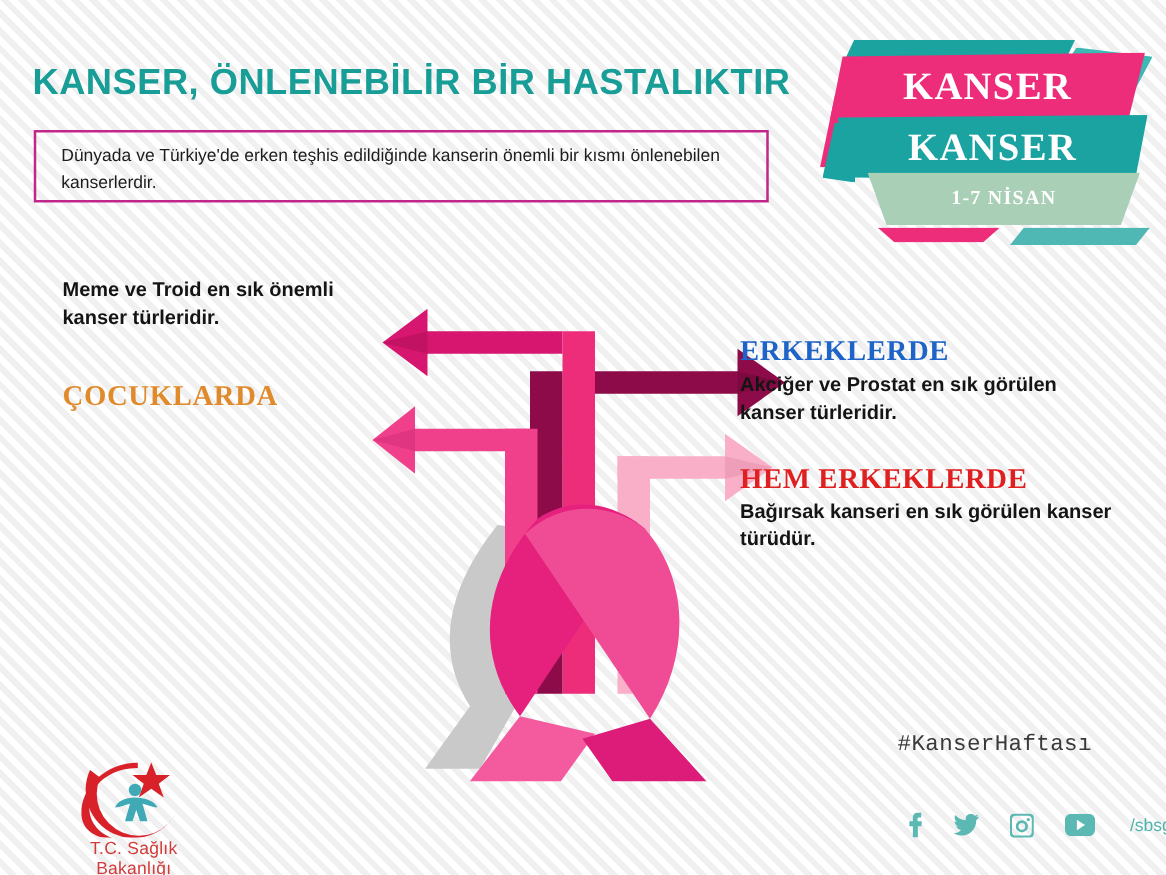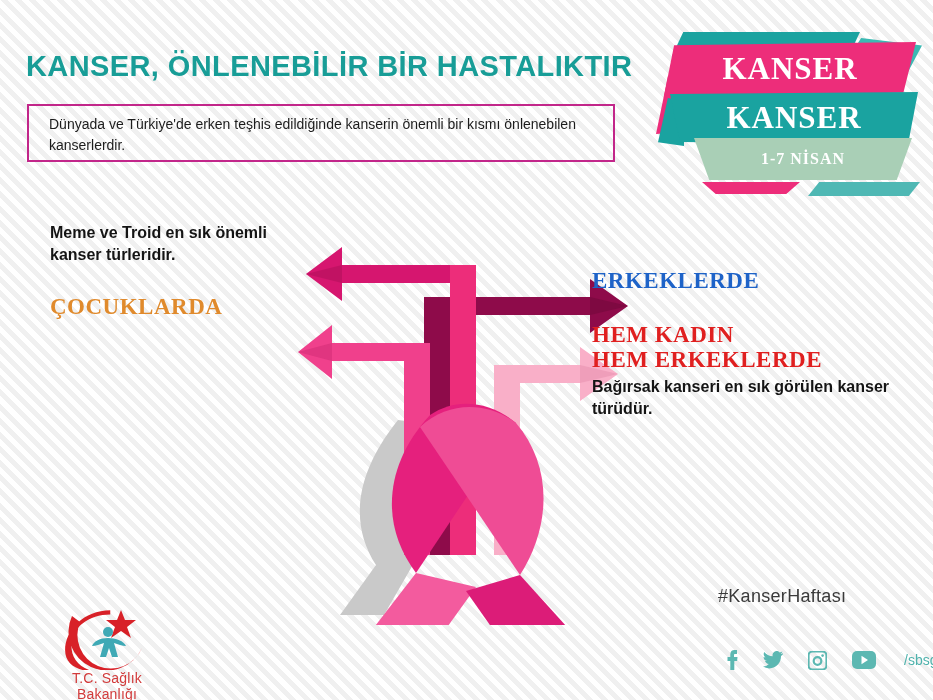--- a/index.html
+++ b/index.html
@@ -158,31 +158,32 @@
     font-size: 16px;
     font-weight: bold;
     line-height: 22px;
     color: #141414;
     margin: 0;
   }
   .c-magenta { color: #c2185b; }
   .c-orange  { color: #e08a2c; }
   .c-blue    { color: #1e63c8; }
   .c-red     { color: #e02020; }
-  .gap-block { margin-top: 28px; }
+  .gap-block { margin-top: 38px; }
   .gap-block-r { margin-top: 28px; }
 
   
   .hashtag {
     position: absolute;
     left: 718px;
     top: 586px;
     font-size: 18px;
     color: #3a3a3a;
     letter-spacing: 0.3px;
+    font-family: Liberation Mono, monospace;
   }
 
   
   .logo-wrap {
     position: absolute;
     left: 42px;
     top: 608px;
     width: 130px;
     height: 78px;
   }
@@ -309,23 +310,23 @@
       <p class="sect-body">Meme ve Troid en sık önemli kanser türleridir.</p>
     </div>
     <div class="gap-block">
       <p class="sect-head c-orange">ÇOCUKLARDA</p>
     </div>
   </div>
 
   <div class="col-right">
     <div>
       <p class="sect-head c-blue">ERKEKLERDE</p>
+      <p class="sect-body">Akciğer ve Prostat en sık görülen kanser türleridir.</p>
     </div>
     <div class="gap-block-r">
-      <p class="sect-head c-red two-line" style="margin-bottom:0">HEM KADIN</p>
       <p class="sect-head c-red two-line">HEM ERKEKLERDE</p>
       <p class="sect-body">Bağırsak kanseri en sık görülen kanser türüdür.</p>
     </div>
   </div>
 
   <div class="hashtag">#KanserHaftası</div>
 
   <div class="logo-wrap">
     <svg width="130" height="62" viewBox="0 0 130 62" xmlns="http://www.w3.org/2000/svg">
 

